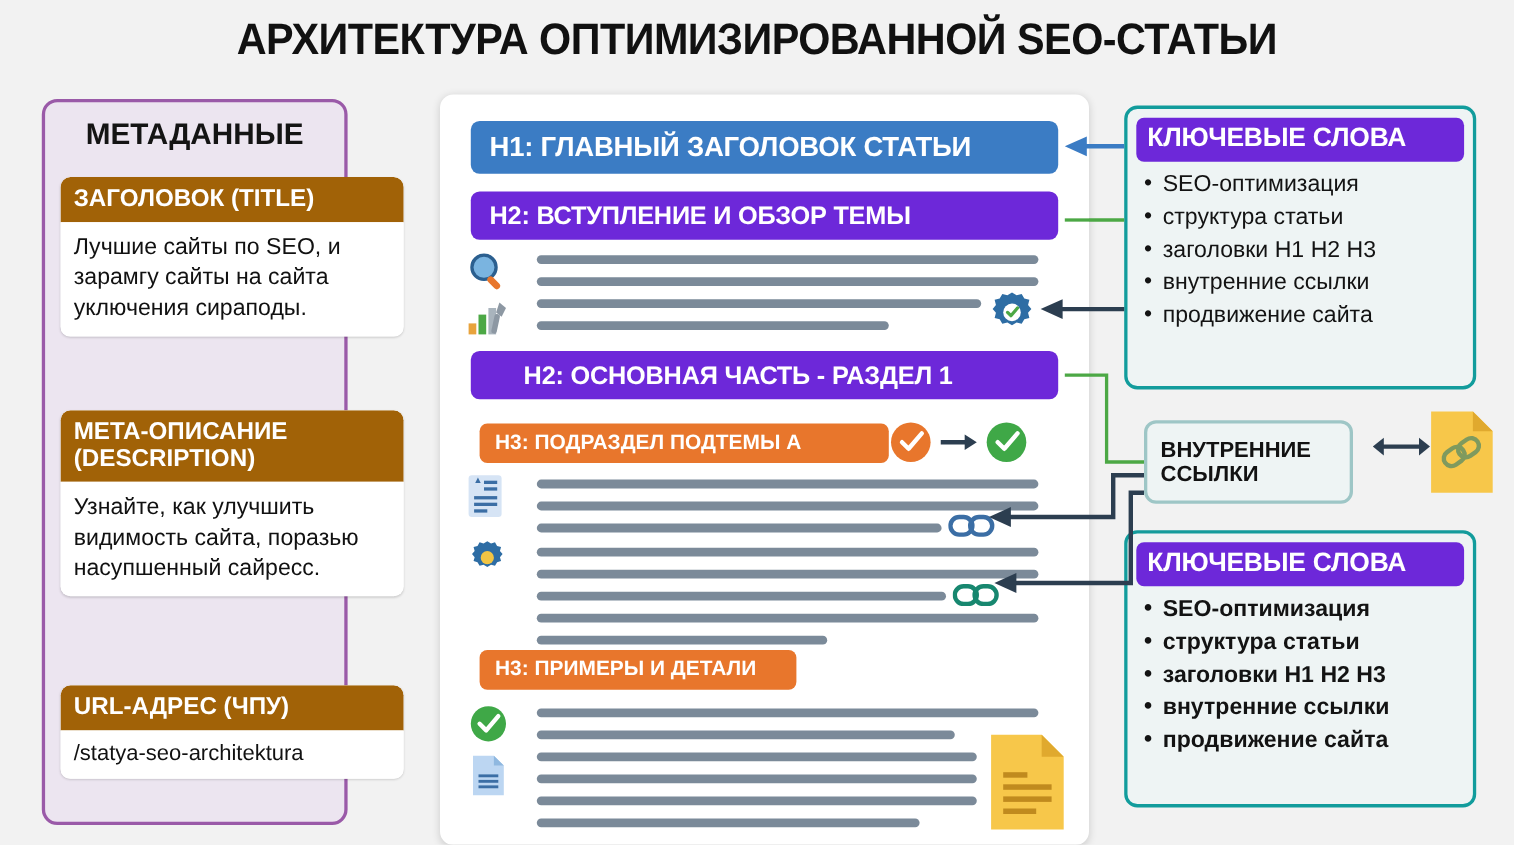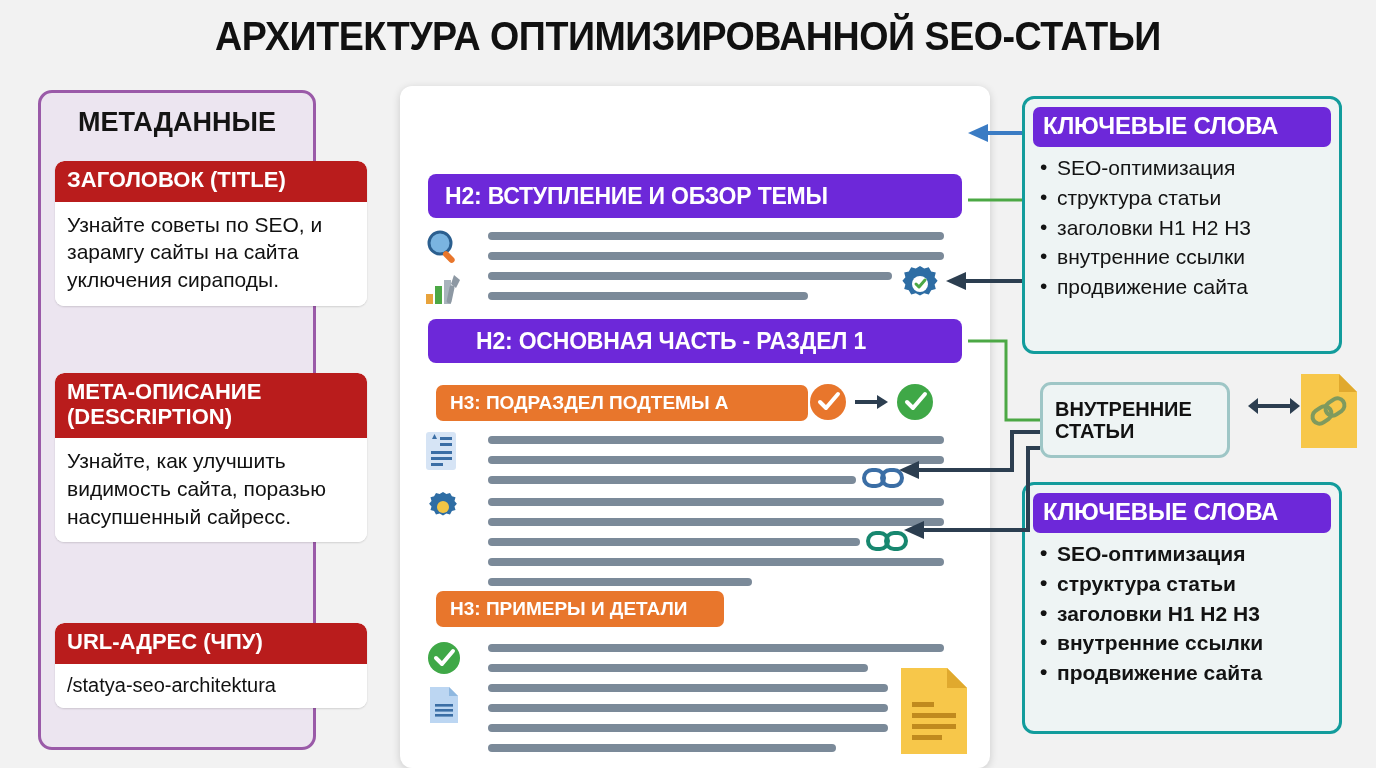--- a/index.html
+++ b/index.html
@@ -29,21 +29,21 @@
     position:absolute;left:0;top:14px;width:100%;text-align:center;
     font-size:27px;font-weight:bold;color:#141414;
   }
   .meta-card{
     position:absolute;left:14px;width:312px;
     background:#ffffff;border-radius:9px;
     box-shadow:0 1px 2px rgba(0,0,0,0.14);
     overflow:hidden;
   }
   .meta-card-head{
-    background:#b91c1c;color:#fff;font-weight:bold;
+    background:#a16207;color:#fff;font-weight:bold;
     font-size:22px;padding:7px 12px 9px 12px;line-height:1.12;
     border-radius:9px 9px 0 0;
   }
   .meta-card-body{
     color:#111;font-size:21px;line-height:1.32;padding:9px 12px 12px 12px;
     background:#fff;
   }
   #meta-card-title{top:68px;}
   #meta-card-desc{top:280px;}
   #meta-card-url{top:530px;}
@@ -115,36 +115,37 @@
 
 <div class="page">
 
   <div class="title">АРХИТЕКТУРА ОПТИМИЗИРОВАННОЙ SEO-СТАТЬИ</div>
 
   <div class="meta-panel">
     <div class="meta-title">МЕТАДАННЫЕ</div>
 
     <div class="meta-card" id="meta-card-title">
       <div class="meta-card-head">ЗАГОЛОВОК (TITLE)</div>
-      <div class="meta-card-body">Узнайте советы по SEO, и зарамгу сайты на сайта уключения сираподы.</div>
+      <div class="meta-card-body">Лучшие сайты по SEO, и зарамгу сайты на сайта уключения сираподы.</div>
     </div>
 
     <div class="meta-card" id="meta-card-desc">
       <div class="meta-card-head">META-ОПИСАНИЕ (DESCRIPTION)</div>
       <div class="meta-card-body">Узнайте, как улучшить видимость сайта, поразью насупшенный сайресс.</div>
     </div>
 
     <div class="meta-card" id="meta-card-url">
       <div class="meta-card-head">URL-АДРЕС (ЧПУ)</div>
       <div class="meta-card-body">/statya-seo-architektura</div>
     </div>
   </div>
 
   <div class="doc">
 
+    <div class="hbar h1bar">H1: ГЛАВНЫЙ ЗАГОЛОВОК СТАТЬИ</div>
     <div class="hbar h2bar" id="h2-intro">H2: ВСТУПЛЕНИЕ И ОБЗОР ТЕМЫ</div>
 
     <div class="ic" style="left:24px;top:142px;">
       <svg width="40" height="40" viewBox="0 0 40 40">
         <circle cx="16" cy="15" r="11" fill="#7ab4e0" stroke="#2b5f8f" stroke-width="3"></circle>
         <rect x="22" y="22" width="14" height="6" rx="3" transform="rotate(45 22 22)" fill="#e8762c"></rect>
       </svg>
     </div>
     <div class="ic" style="left:24px;top:186px;">
       <svg width="40" height="34" viewBox="0 0 40 34">
@@ -271,21 +272,21 @@
       <li>структура статьи</li>
       <li>заголовки H1 H2 H3</li>
       <li>внутренние ссылки</li>
       <li>продвижение сайта</li>
     </ul>
   </div>
 
   <div class="il-box">
     <span>
       <span>ВНУТРЕННИЕ</span><br>
-      <span>СТАТЬИ</span>
+      <span>ССЫЛКИ</span>
     </span>
   </div>
 
   <div class="ic" style="left:1248px;top:396px;">
     <svg width="52" height="20" viewBox="0 0 52 20">
       <line x1="8" y1="10" x2="44" y2="10" stroke="#2c3e50" stroke-width="4"></line>
       <path d="M10 2 L0 10 l10 8z" fill="#2c3e50"></path>
       <path d="M42 2 L52 10 l-10 8z" fill="#2c3e50"></path>
     </svg>
   </div>

